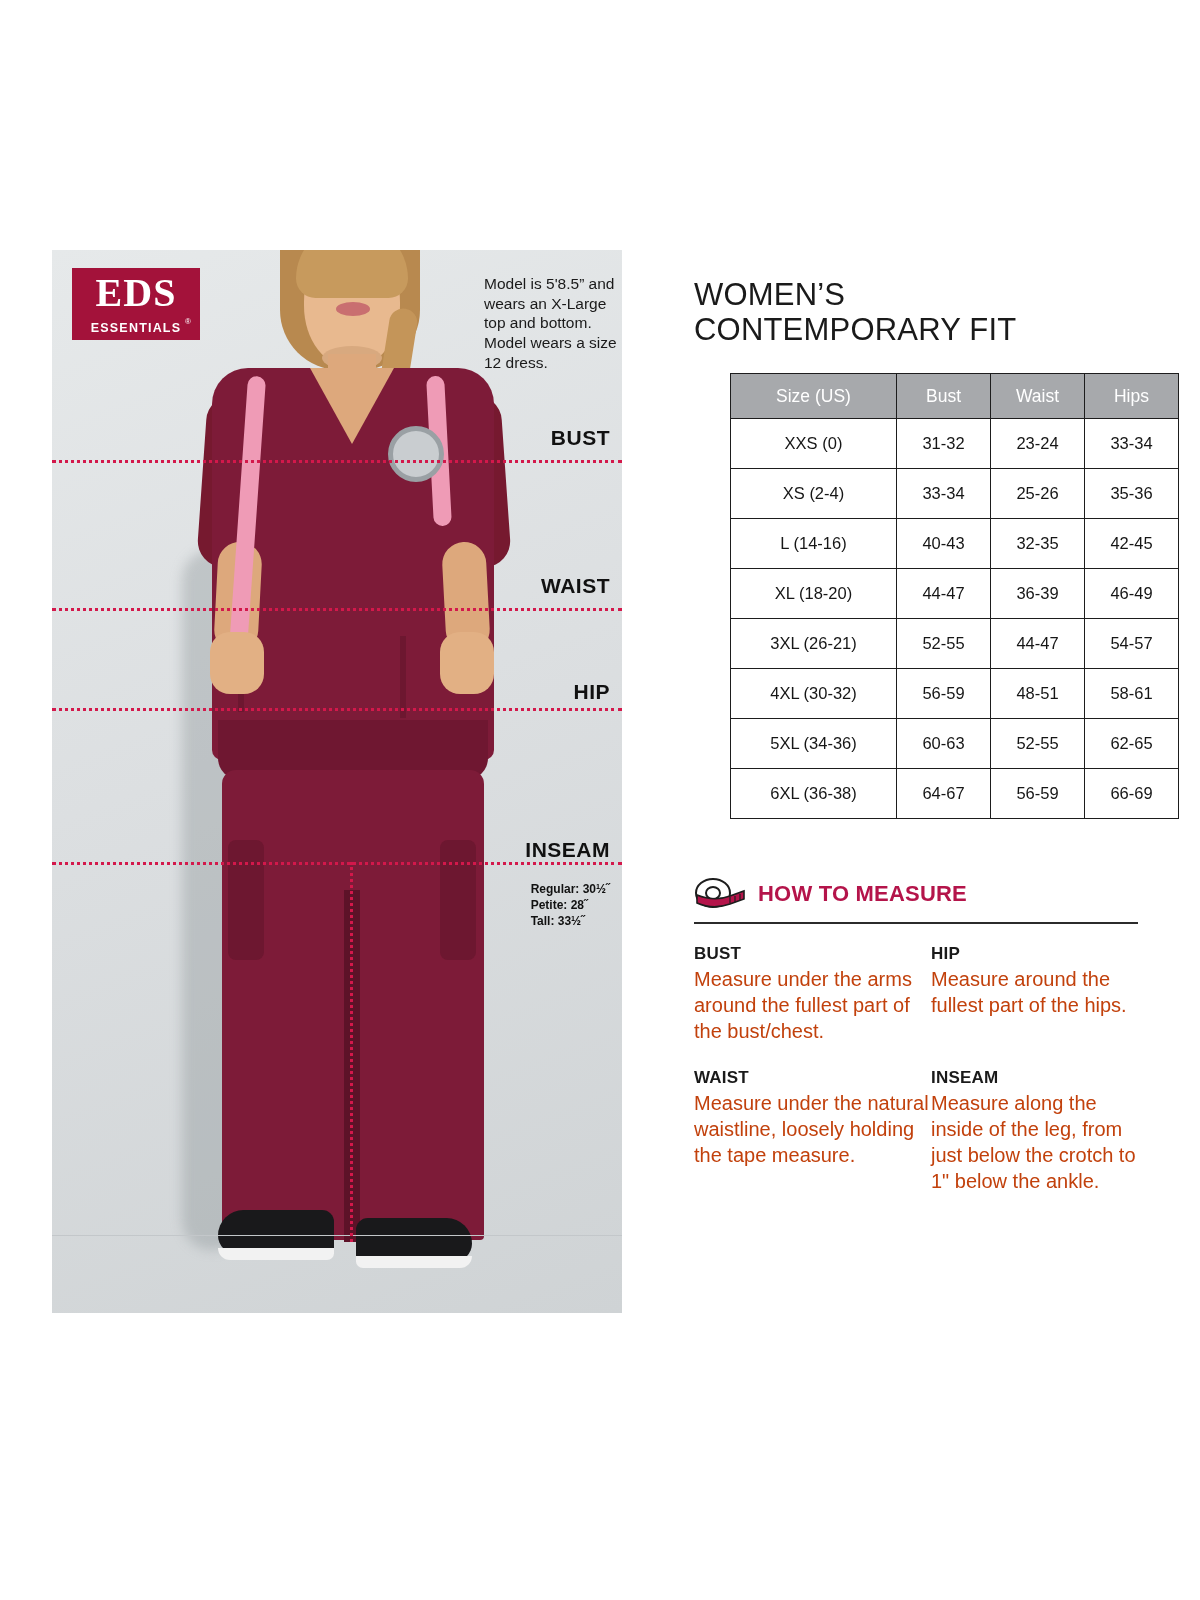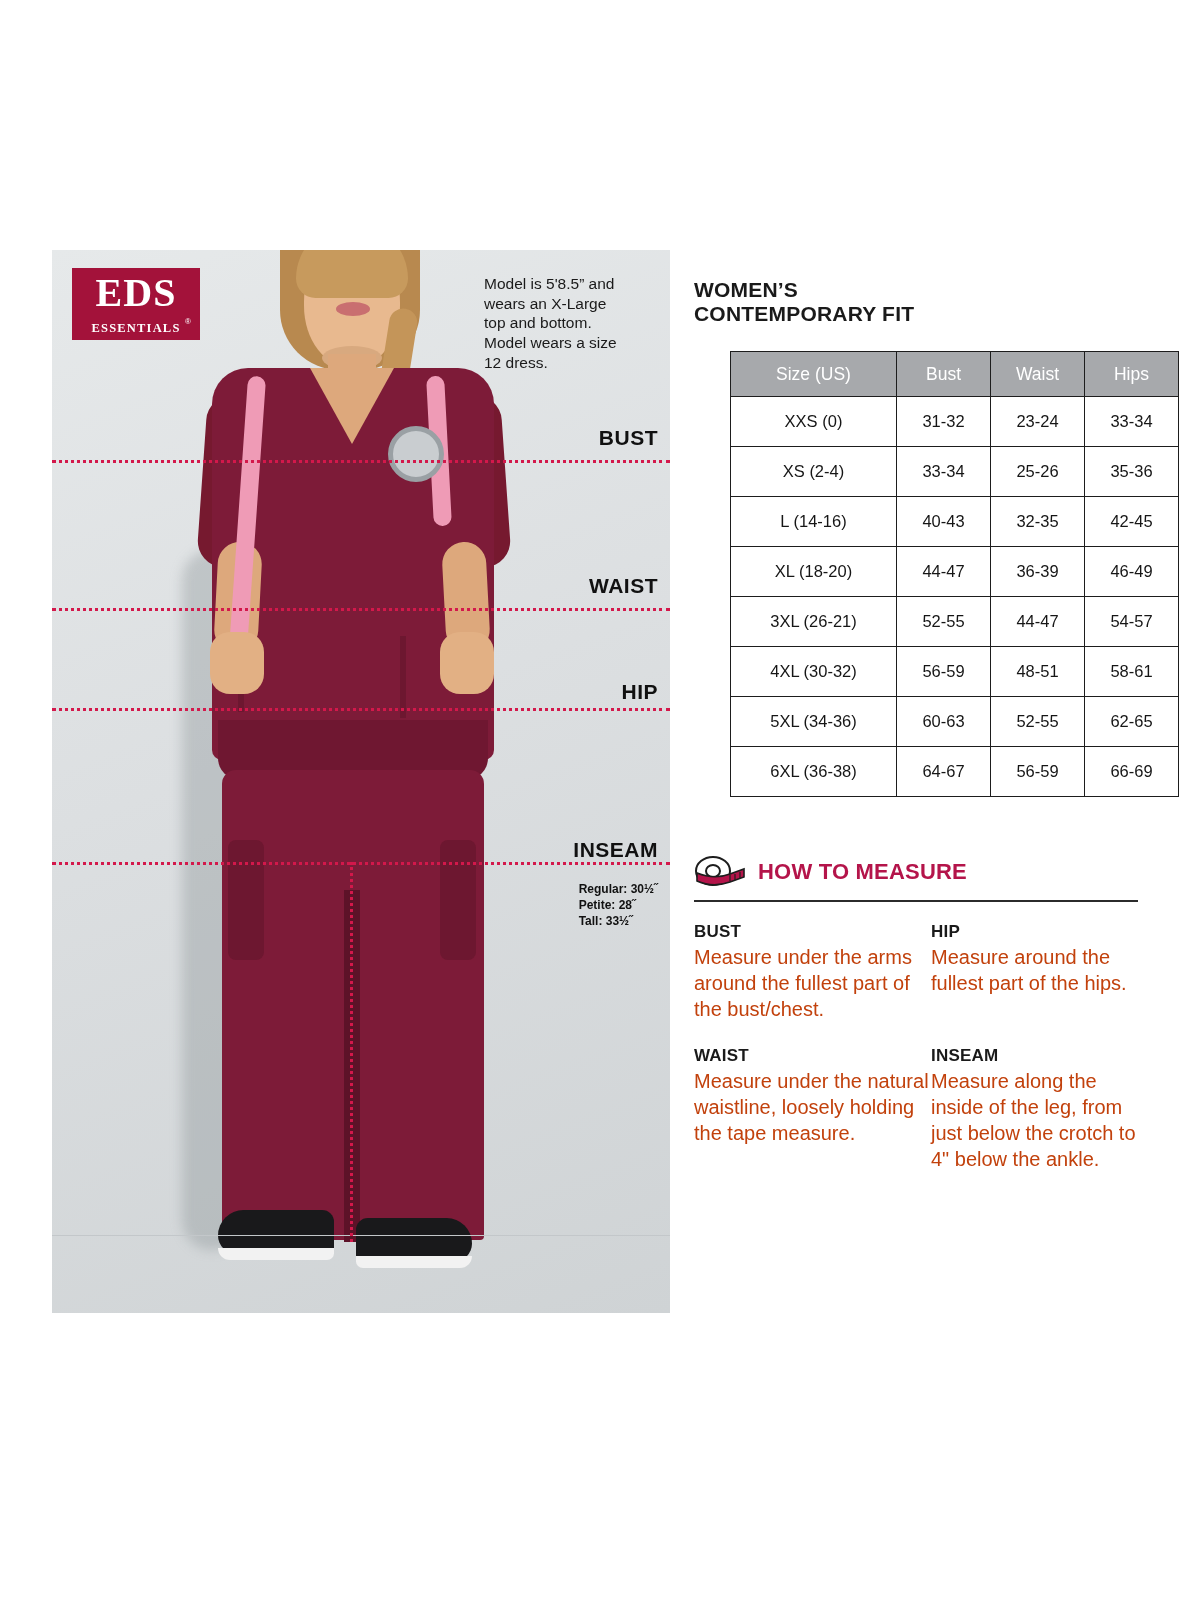--- a/index.html
+++ b/index.html
@@ -21,21 +21,21 @@
     left: 0; top: 0;
     width: 1200px;
     height: 1600px;
   }
 
   
   .left-panel {
     position: absolute;
     left: 52px;
     top: 250px;
-    width: 618px;
+    width: 570px;
     height: 1063px;
     background: linear-gradient(160deg, #e6e9ea 0%, #dcdfe1 45%, #cfd3d5 100%);
     overflow: hidden;
   }
 
   
   .floor-line {
     position: absolute;
     left: 0;
     top: 985px;
@@ -63,21 +63,20 @@
     font-size: 40px;
     font-weight: bold;
     letter-spacing: 1px;
     font-family: "Liberation Serif", serif;
   }
   .logo .ess {
     font-size: 12.5px;
     font-weight: bold;
     letter-spacing: 1.2px;
     margin-top: 9px;
-    font-family: Liberation Serif, serif;
   }
   .logo .reg {
     position: absolute;
     right: 9px;
     bottom: 14px;
     font-size: 8px;
   }
 
   .model-note {
     position: absolute;
@@ -342,22 +341,22 @@
   }
 
   
   .right-panel {
     position: absolute;
     left: 694px;
     top: 278px;
     width: 444px;
   }
   .title {
-    font-size: 21px;
-    font-weight: bold;
+    font-size: 31px;
+    font-weight: normal;
     letter-spacing: 0.2px;
     line-height: 1.12;
   }
   .title .line1 { display:block; }
   .title .line2 { display:block; }
 
   table.size-table {
     border-collapse: collapse;
     width: 444px;
     margin-top: 26px;
@@ -592,19 +591,19 @@
         <div>
           <div class="htm-term">HIP</div>
           <div class="htm-desc">Measure around the fullest part of the hips.</div>
         </div>
         <div>
           <div class="htm-term">WAIST</div>
           <div class="htm-desc">Measure under the natural waistline, loosely holding the tape measure.</div>
         </div>
         <div>
           <div class="htm-term">INSEAM</div>
-          <div class="htm-desc">Measure along the inside of the leg, from just below the crotch to 4" below the ankle.</div>
+          <div class="htm-desc">Measure along the inside of the leg, from just below the crotch to 1" below the ankle.</div>
         </div>
       </div>
     </div>
 
   </div>
 </div>
 
 </body></html>

